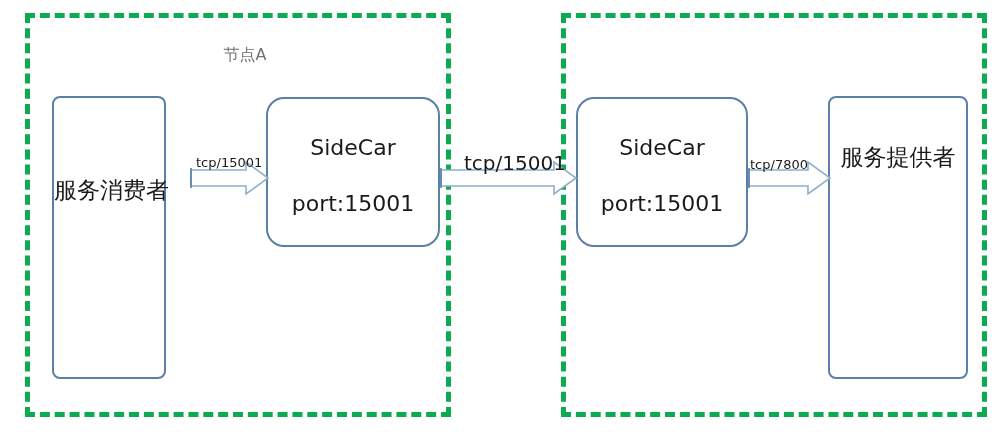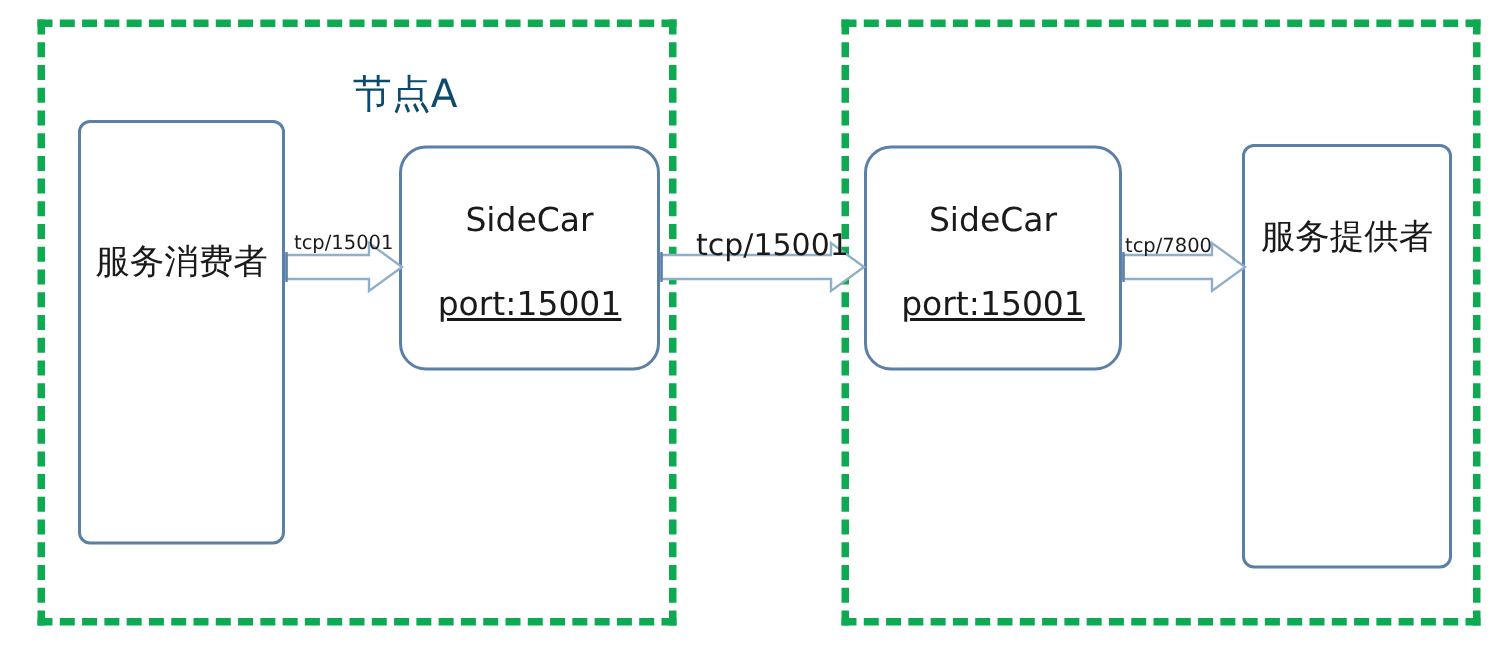--- a/index.html
+++ b/index.html
@@ -24,64 +24,64 @@
     position: absolute;
     box-sizing: border-box;
     border: 5px dashed #0DAB51;
     background: transparent;
   }
   #node-a-box { left: 25px;  top: 13px; width: 426px; height: 404px; }
   #node-b-box { left: 561px; top: 13px; width: 426px; height: 404px; }
 
   .node-title {
     position: absolute;
-    font-size: 26px;
-    color: #0c4a6e;
+    font-size: 16px;
+    color: #737373;
     white-space: nowrap;
-    text-align: right;
+    text-align: center;
     font-family: "DejaVu Sans", "Liberation Sans", sans-serif;
   }
   #node-a-title { left: 185px; top: 45px; width: 120px; }
   #node-b-title { left: 706px; top: 45px; width: 120px; }
 
   
   .entity {
     position: absolute;
     box-sizing: border-box;
     border: 2px solid #5B7FA6;
     background: #ffffff;
     display: flex;
     flex-direction: column;
     align-items: center;
     justify-content: flex-start;
   }
   .entity-tall { border-radius: 8px; }
   .entity-wide { border-radius: 18px; }
 
-  #consumer-box { left: 52px;  top: 80px; width: 138px; height: 283px; }
+  #consumer-box { left: 52px;  top: 96px; width: 114px; height: 283px; }
   #sidecar-a-box { left: 266px; top: 97px; width: 174px; height: 150px; }
   #sidecar-b-box { left: 576px; top: 97px; width: 172px; height: 150px; }
   #provider-box  { left: 828px; top: 96px; width: 140px; height: 283px; }
 
   .entity-line {
     position: absolute;
     width: 100%;
     text-align: center;
     color: #1a1a1a;
     white-space: nowrap;
     font-family: "DejaVu Sans", "Liberation Sans", sans-serif;
   }
   .cn-label { font-size: 23px; }
   .en-label { font-size: 22px; }
 
   #consumer-box .entity-line  { top: 77px; }
   #provider-box  .line-1 { top: 44px; }
   #provider-box  .line-2 { top: 88px; }
   #sidecar-a-box .line-1, #sidecar-b-box .line-1 { top: 36px; }
-  #sidecar-a-box .line-2, #sidecar-b-box .line-2 { top: 92px; text-decoration: underline; }
+  #sidecar-a-box .line-2, #sidecar-b-box .line-2 { top: 92px; }
 
   
   .arrow {
     position: absolute;
     overflow: visible;
   }
   .arrow svg { display: block; overflow: visible; }
 
   
   .arrow-label {

